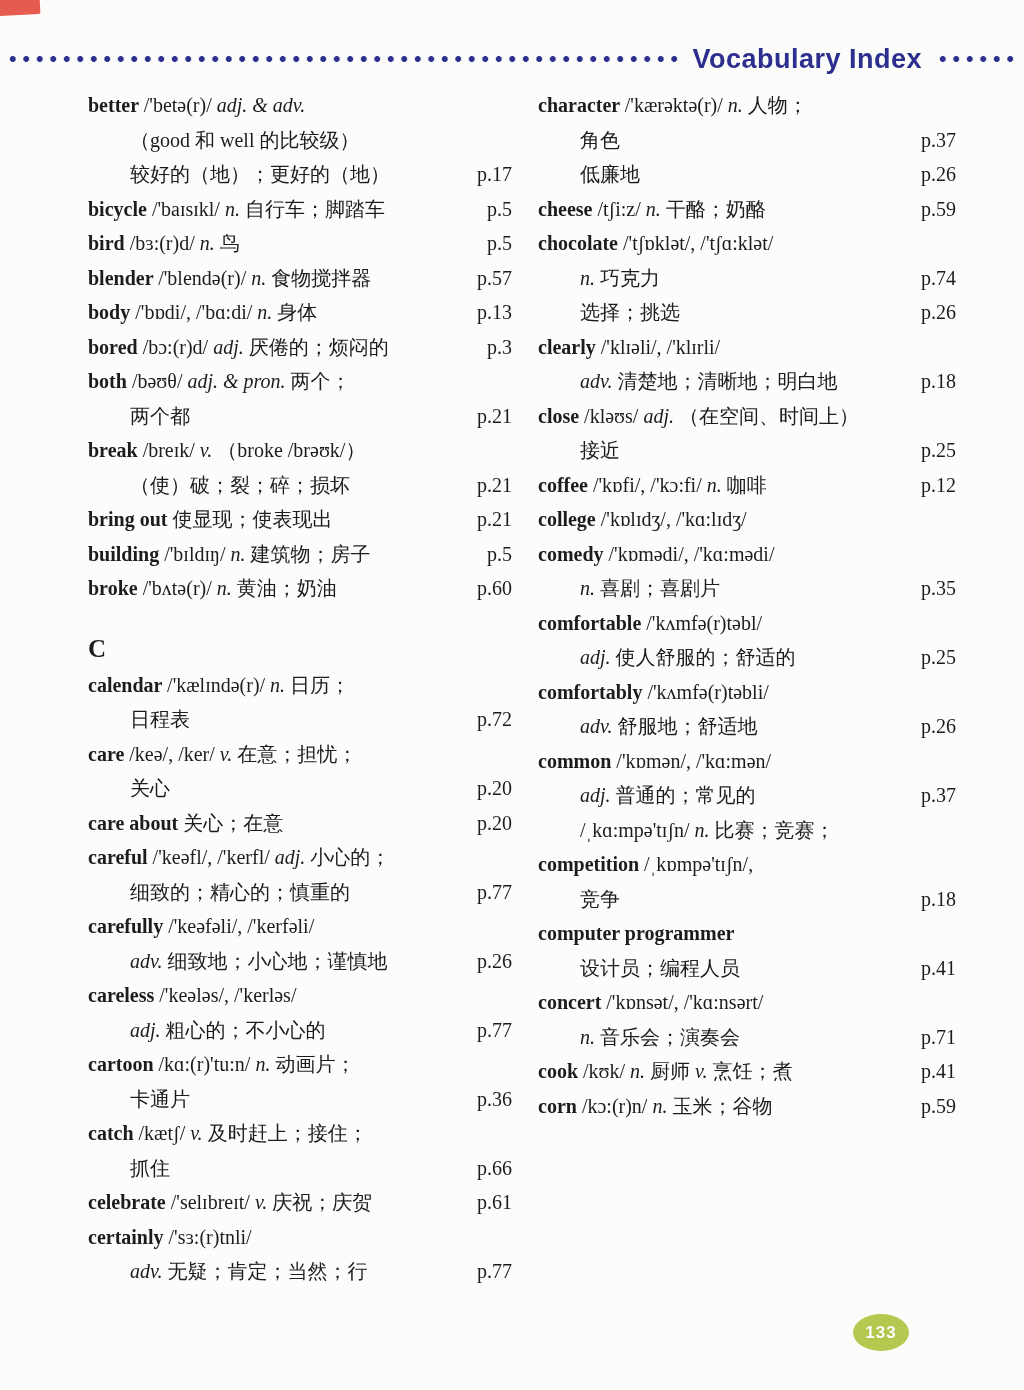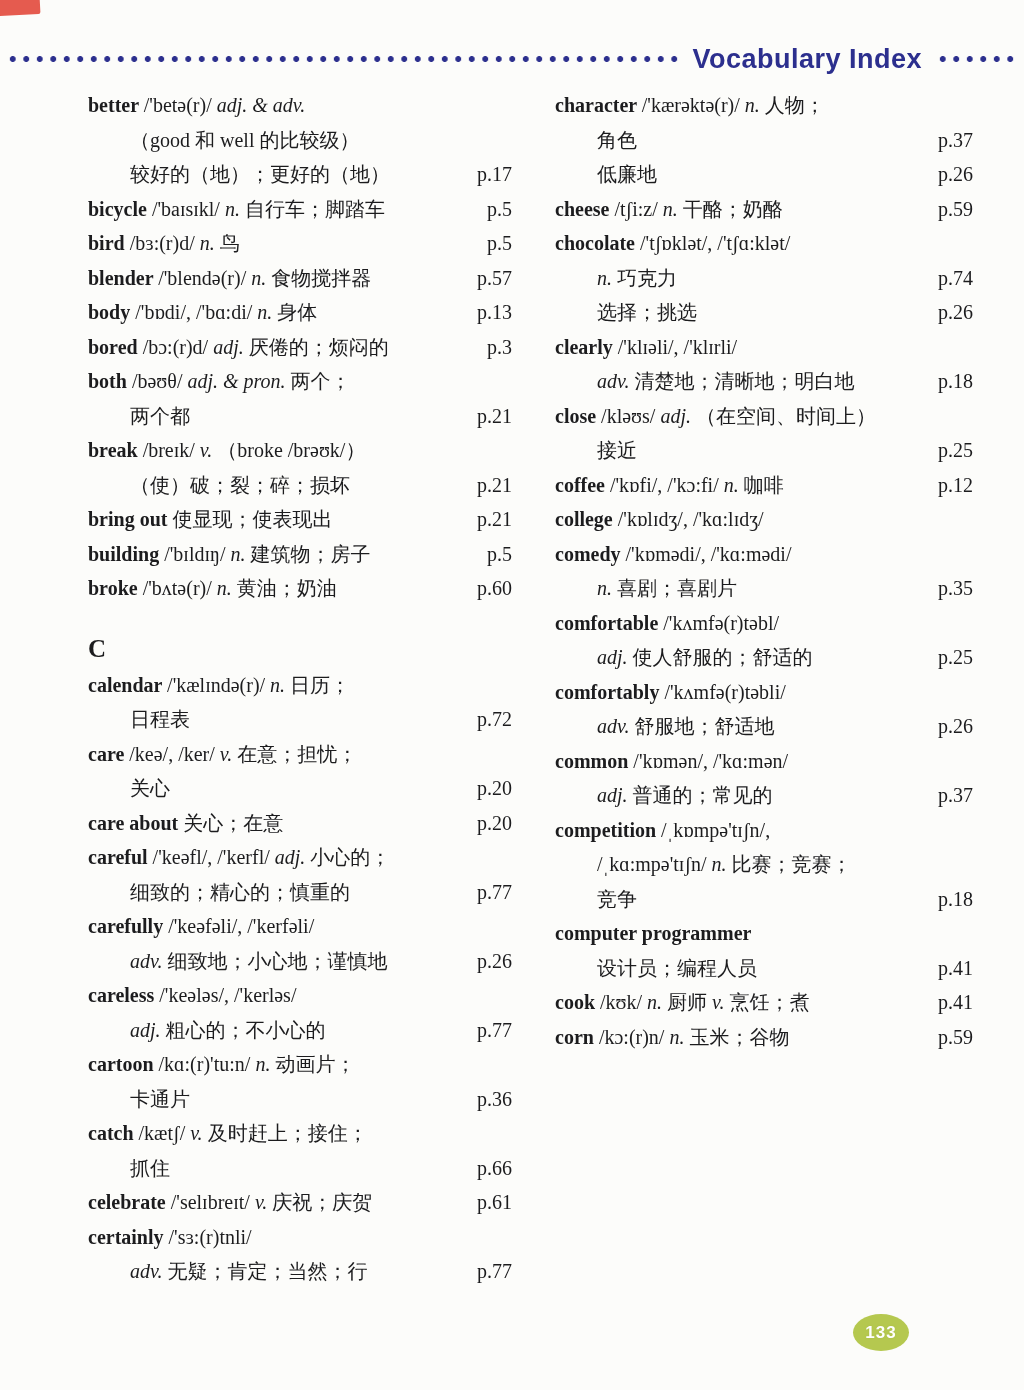--- a/index.html
+++ b/index.html
@@ -43,21 +43,21 @@
     font-family:"Liberation Sans","DejaVu Sans",sans-serif;
     font-weight:700;
     font-size:27px;
     color:#2c2f8e;
     letter-spacing:.5px;
     white-space:nowrap;
   }
   
   .col{position:absolute;top:88px;}
   .col-left{left:88px;width:424px;}
-  .col-right{left:555px;width:418px;}
+  .col-right{left:538px;width:418px;}
   .row{
     display:flex;align-items:baseline;
     height:34.5px;line-height:34.5px;
     font-size:20px;
     white-space:nowrap;
   }
   .segs{white-space:nowrap;}
   .ind .segs{padding-left:42px;}
   .b{font-weight:700;}
   .i{font-style:italic;}
@@ -355,42 +355,51 @@
       <div>
         <div class="row">
           <span class="segs"><span class="b">common </span><span class="n">/'kɒmən/, /'kɑ:mən/</span></span>
         </div>
         <div class="row ind">
           <span class="segs"><span class="i">adj. </span><span class="n">普通的；常见的</span></span>
           <span class="page-ref">p.37</span>
         </div>
       </div>
       <div>
+        <div class="row ind">
+          <span class="segs"><span class="n">/ˌkɑ:mpə'tɪʃn/ </span><span class="i">n. </span><span class="n">比赛；竞赛；</span></span>
+        </div>
         <div class="row">
           <span class="segs"><span class="b">competition </span><span class="n">/ˌkɒmpə'tɪʃn/,</span></span>
-        </div>
-        <div class="row ind">
-          <span class="segs"><span class="n">/ˌkɑ:mpə'tɪʃn/ </span><span class="i">n. </span><span class="n">比赛；竞赛；</span></span>
         </div>
         <div class="row ind">
           <span class="segs"><span class="n">竞争</span></span>
           <span class="page-ref">p.18</span>
         </div>
       </div>
       <div>
         <div class="row">
           <span class="segs"><span class="b">computer programmer</span></span>
         </div>
         <div class="row ind">
           <span class="segs"><span class="n">设计员；编程人员</span></span>
           <span class="page-ref">p.41</span>
         </div>
       </div>
       <div>
         <div class="row">
+          <span class="segs"><span class="b">concert </span><span class="n">/'kɒnsət/, /'kɑ:nsərt/</span></span>
+        </div>
+        <div class="row ind">
+          <span class="segs"><span class="i">n. </span><span class="n">音乐会；演奏会</span></span>
+          <span class="page-ref">p.71</span>
+        </div>
+      </div>
+      <div>
+        <div class="row">
           <span class="segs"><span class="b">cook </span><span class="n">/kʊk/ </span><span class="i">n. </span><span class="n">厨师 </span><span class="i">v. </span><span class="n">烹饪；煮</span></span>
           <span class="page-ref">p.41</span>
         </div>
       </div>
       <div>
         <div class="row">
           <span class="segs"><span class="b">corn </span><span class="n">/kɔ:(r)n/ </span><span class="i">n. </span><span class="n">玉米；谷物</span></span>
           <span class="page-ref">p.59</span>
         </div>
       </div>

